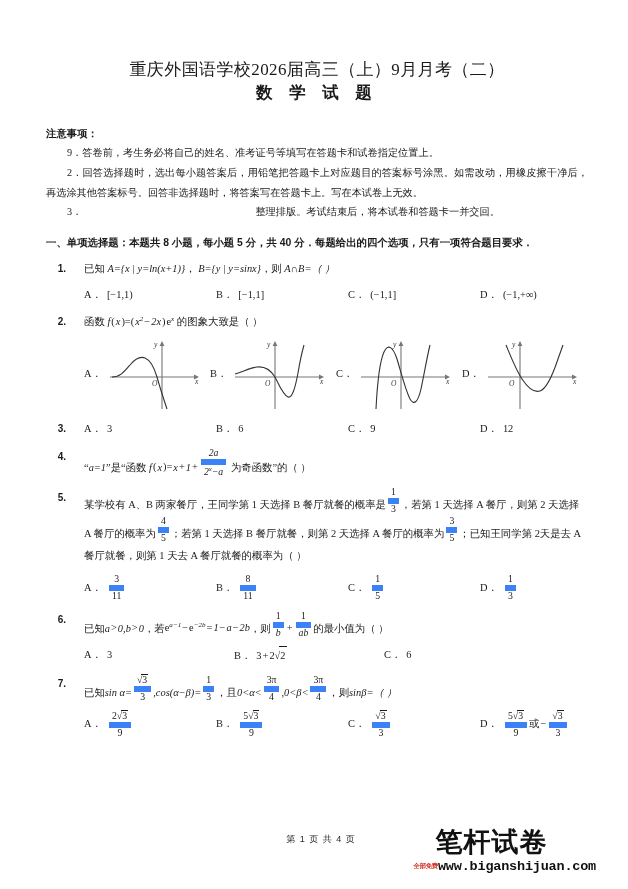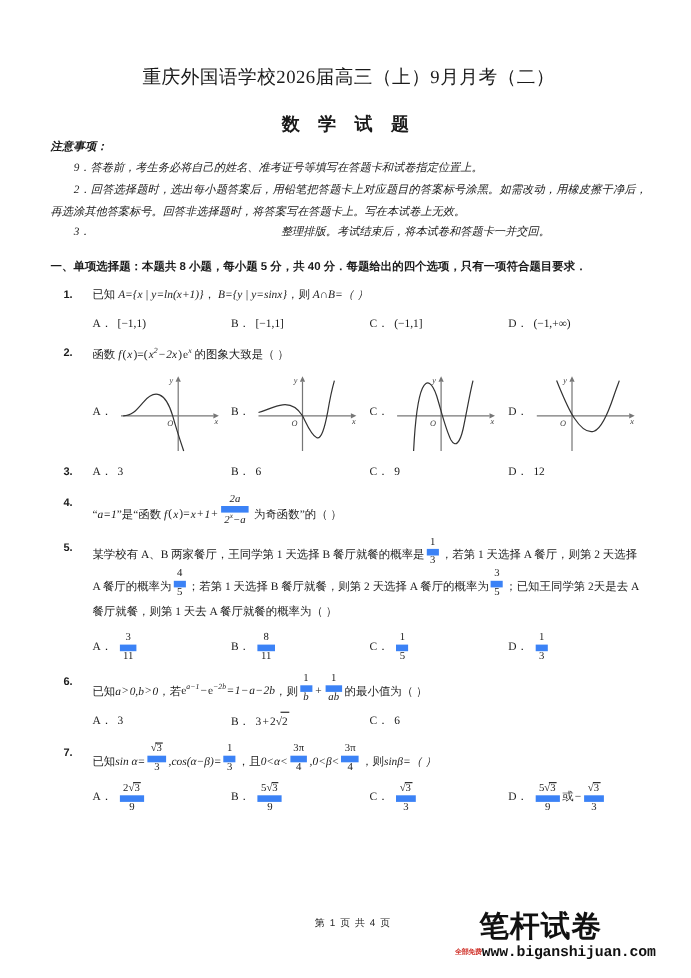--- a/index.html
+++ b/index.html
@@ -38,28 +38,28 @@
     margin-top: 58px;
     line-height: 1.4;
     white-space: nowrap;
   }
   .doc-subtitle {
     text-align: center;
     font-size: 16.5px;
     font-weight: bold;
     font-family: "Liberation Sans", "DejaVu Sans", sans-serif;
     letter-spacing: 6px;
+    margin-top: 0;
+  }
+
+  
+  .notes {
     margin-top: 20px;
-  }
-
-  
-  .notes {
     font-size: 10.2px;
     line-height: 1.92;
-    font-style: italic;
   }
   .notes-head {
     font-weight: bold;
     font-family: "Liberation Sans", "DejaVu Sans", sans-serif;
     font-size: 10.2px;
     letter-spacing: 0.2px;
   }
   .note-item {
     text-indent: 21px;
     text-align: justify;
@@ -98,20 +98,21 @@
     font-weight: bold;
     font-family: "Liberation Sans", "DejaVu Sans", sans-serif;
     font-size: 10px;
   }
   .q-body { display: block; }
 
   .opts {
     display: flex;
     margin-top: 7px;
     font-size: 10.4px;
+    gap: 24px;
   }
   .opts .opt {
     width: 25%;
     box-sizing: border-box;
   }
   .opt-lbl { margin-right: 5px; }
 
   .opts-tall .opt { display: flex; align-items: center; min-height: 26px; }
   .opts-stack { margin-top: 6px; }
   .opts-stack .row { display: flex; margin-top: 5px; }

